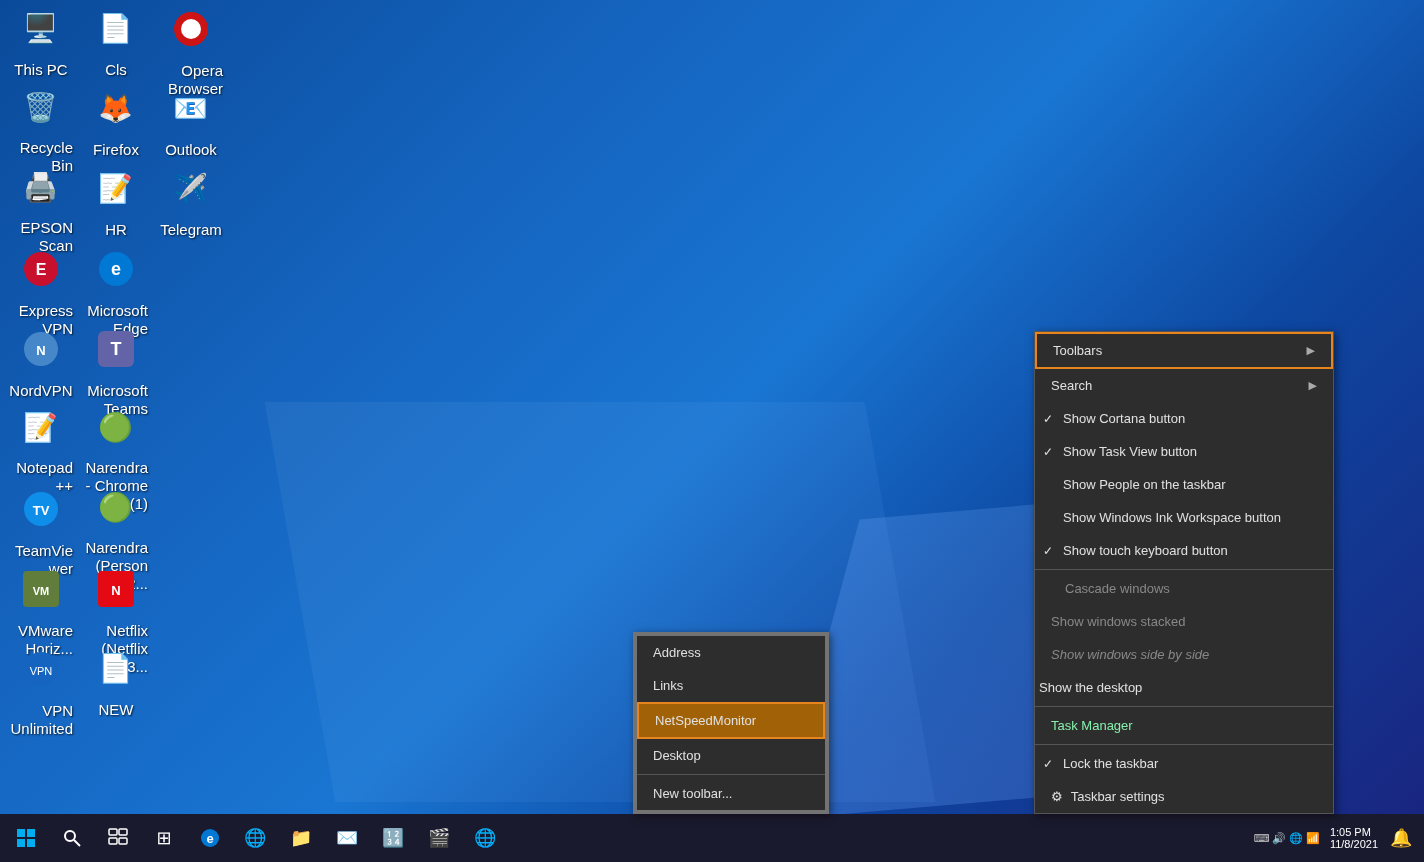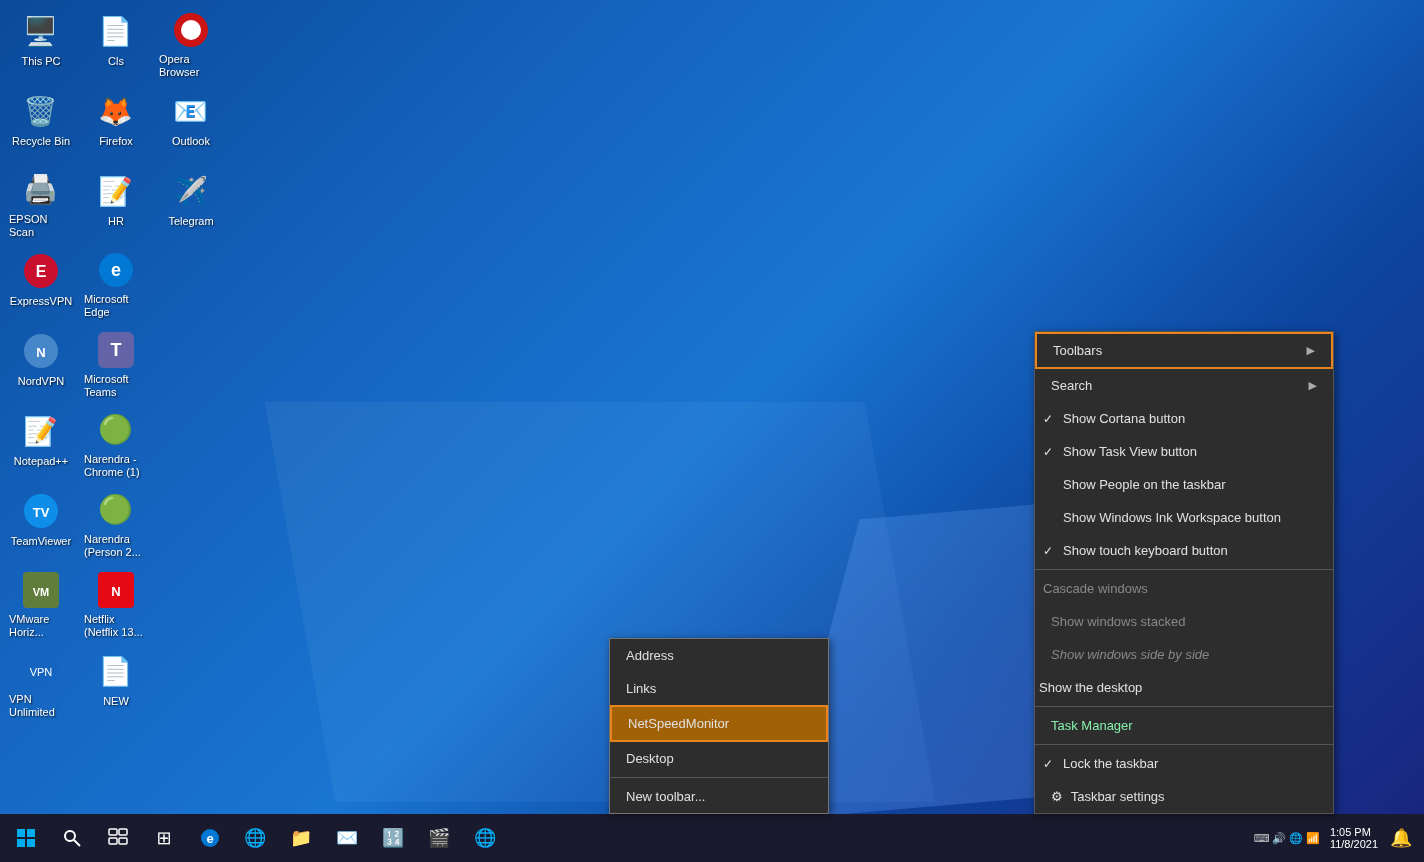--- a/index.html
+++ b/index.html
@@ -48,23 +48,23 @@
     .desktop-icon .icon-img {
       width: 40px;
       height: 40px;
       display: flex;
       align-items: center;
       justify-content: center;
       font-size: 28px;
     }
     .desktop-icon .icon-label {
       color: white;
-      font-size: 11px;
-      text-align: left;
-      margin-top: 4px;
+      font-size: 15px;
+      text-align: right;
+      margin-top: 15px;
       text-shadow: 1px 1px 2px rgba(0,0,0,0.8);
       line-height: 1.2;
       max-width: 70px;
       word-break: break-word;
     }
 
     .icons-grid {
       position: absolute;
       top: 5px;
       left: 5px;
@@ -294,21 +294,21 @@
         </svg>
     </div>
     <div class="icon-label">VPN Unlimited</div>
   </div>
   <div class="desktop-icon">
     <div class="icon-img">📄</div>
     <div class="icon-label">NEW</div>
   </div>
 </div>
 
-<div style="position:absolute; right:595px; bottom:48px; background:#2d2d2d; border:1px solid #737373; width:220px; z-index:999; box-shadow:2px 2px 8px rgba(0,0,0,0.5);">
+<div style="position:absolute; right:595px; bottom:48px; background:#2d2d2d; border:4px solid #737373; width:196px; z-index:999; box-shadow:2px 2px 8px rgba(0,0,0,0.5);">
   <div class="context-menu-item">
     <span>Address</span>
   </div>
   <div class="context-menu-item">
     <span>Links</span>
   </div>
   <div class="context-menu-item highlighted">
     <span>NetSpeedMonitor</span>
   </div>
   <div class="context-menu-item">
@@ -350,21 +350,21 @@
     <span>Show Windows Ink Workspace button</span>
   </div>
 
   <div style="padding:9px 16px 9px 28px; color:#e0e0e0; font-size:13px; cursor:pointer; position:relative; display:flex; align-items:center;">
     <span style="position:absolute; left:8px; font-size:12px;">✓</span>
     <span>Show touch keyboard button</span>
   </div>
 
   <div class="menu-divider"></div>
 
-  <div style="padding:9px 8px; color:#888; font-size:13px; cursor:default; position:relative;">
+  <div style="padding:9px 30px; color:#888; font-size:13px; cursor:default; position:relative;">
     <span>Cascade windows</span>
   </div>
 
   <div style="padding:9px 16px; color:#888; font-size:13px; cursor:default; position:relative;">
     <span>Show windows stacked</span>
   </div>
 
   <div style="padding:9px 16px; color:#888; font-size:13px; cursor:default; position:relative;font-style:italic;">
     <span>Show windows side by side</span>
   </div>

